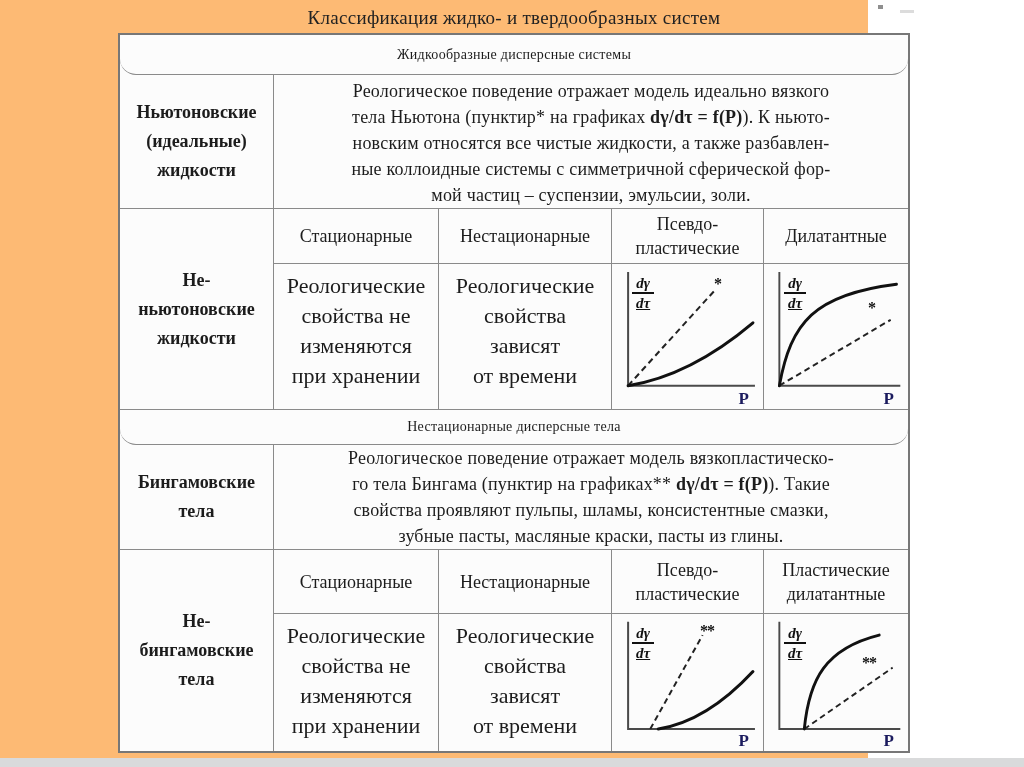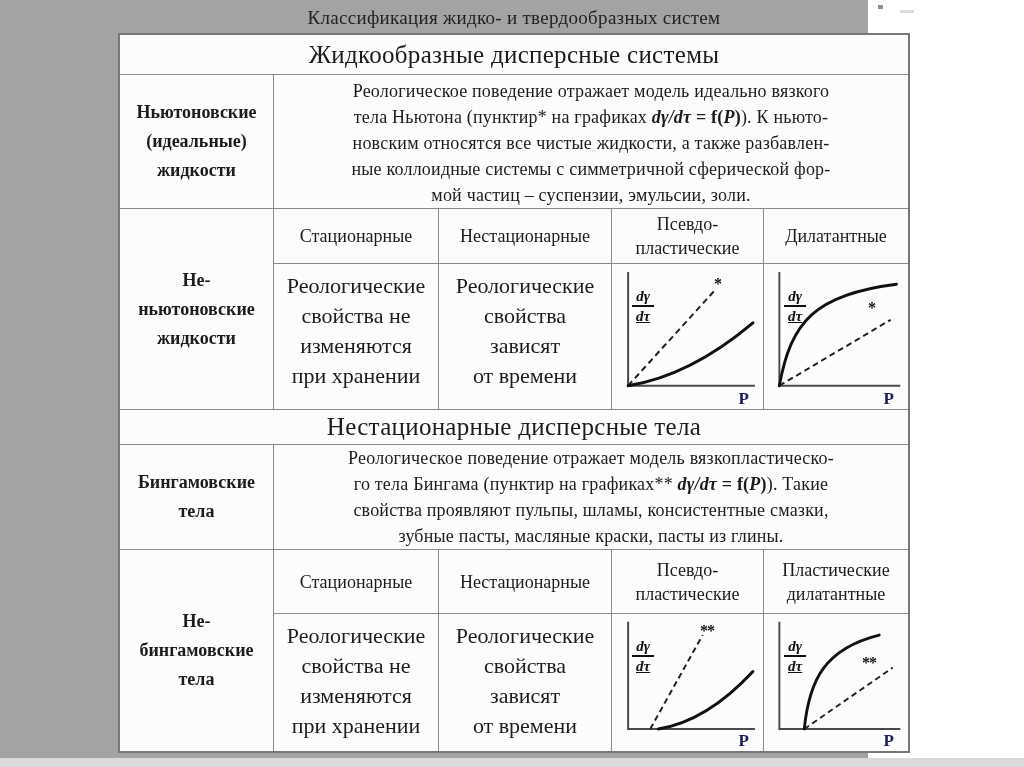--- a/index.html
+++ b/index.html
@@ -1,54 +1,54 @@
 <!DOCTYPE html>
 <html><head>
 <meta charset="utf-8">
 <style>
   * { margin:0; padding:0; box-sizing:border-box; }
   html,body { width:1024px; height:767px; background:#ffffff; overflow:hidden;
               font-family:"Liberation Serif", serif; color:#1c1c1c; }
-  .page { position:relative; width:868px; height:767px; background:#a3a3a3; }
+  .page { position:relative; width:868px; height:767px; background:#fdba74; }
 
   .title { position:absolute; left:118px; top:7px; width:792px; text-align:center;
            font-size:19px; letter-spacing:.3px; color:#222; }
 
   .speck1 { position:absolute; left:878px; top:5px; width:5px; height:4px; background:#8f8f8f; }
   .speck2 { position:absolute; left:900px; top:10px; width:14px; height:3px; background:#dcdcdc; }
 
   .tbl { position:absolute; left:118px; top:33px; width:792px; height:720px;
          display:grid;
          grid-template-columns:154px 165px 173px 152px auto;
          grid-template-rows:40px 134px 55px 146px 35px 105px 64px auto;
          border:2px solid #777; background:#fcfcfc; }
 
   .c { border-right:1px solid #8a8a8a; border-bottom:1px solid #8a8a8a;
        position:relative; overflow:hidden; }
   .nr { border-right:none; } .nb { border-bottom:none; }
 
   .sec-header { grid-column:1/6; display:flex; align-items:center; justify-content:center;
-                font-size:25px; letter-spacing:.3px; }
+                font-size:14px; letter-spacing:.3px;border-radius:16px; }
 
   .rowlabel { display:flex; flex-direction:column; align-items:center; justify-content:center;
               text-align:center; font-size:18px; line-height:29px;font-weight:bold; }
 
   .para { grid-column:2/6; display:flex; flex-direction:column; justify-content:flex-end; }
   .para .lines { text-align:center; font-size:18px; line-height:26px; letter-spacing:.2px; }
-  .fm { font-weight:bold; font-style:italic; }
+  .fm { font-weight:bold; }
   .fb { font-weight:bold; }
 
   .subhead { display:flex; align-items:center; justify-content:center; text-align:center;
              font-size:18px; line-height:24px; }
 
   .celltext { padding-top:7px; text-align:center; font-size:22px; line-height:30px; }
 
   .graph { }
   .graph svg { position:absolute; left:0; top:0; width:100%; height:100%; }
-  .frac { position:absolute; left:20px; top:24px; font-size:15px; font-weight:bold;
+  .frac { position:absolute; left:20px; top:11px; font-size:15px; font-weight:bold;
           font-style:italic; line-height:16px; text-align:center; color:#111; }
   .frac .num { display:block; border-bottom:2px solid #111; padding:0 4px 1px 4px; }
   .frac .den { display:block; padding:1px 4px 0 4px;text-decoration:underline; }
   .plabel { position:absolute; right:14px; bottom:1px; font-size:17px; font-weight:bold;
             color:#1b1b5e; line-height:18px; }
   .marker { position:absolute; font-size:16px; font-weight:bold; color:#111; line-height:14px;
             letter-spacing:-1px; }
   .ax { stroke:#4a4a4a; stroke-width:2; fill:none; }
   .solidcurve { stroke:#111; stroke-width:3; fill:none; stroke-linecap:round; }
   .dashline { stroke:#222; stroke-width:2; fill:none; stroke-dasharray:6 4; }

